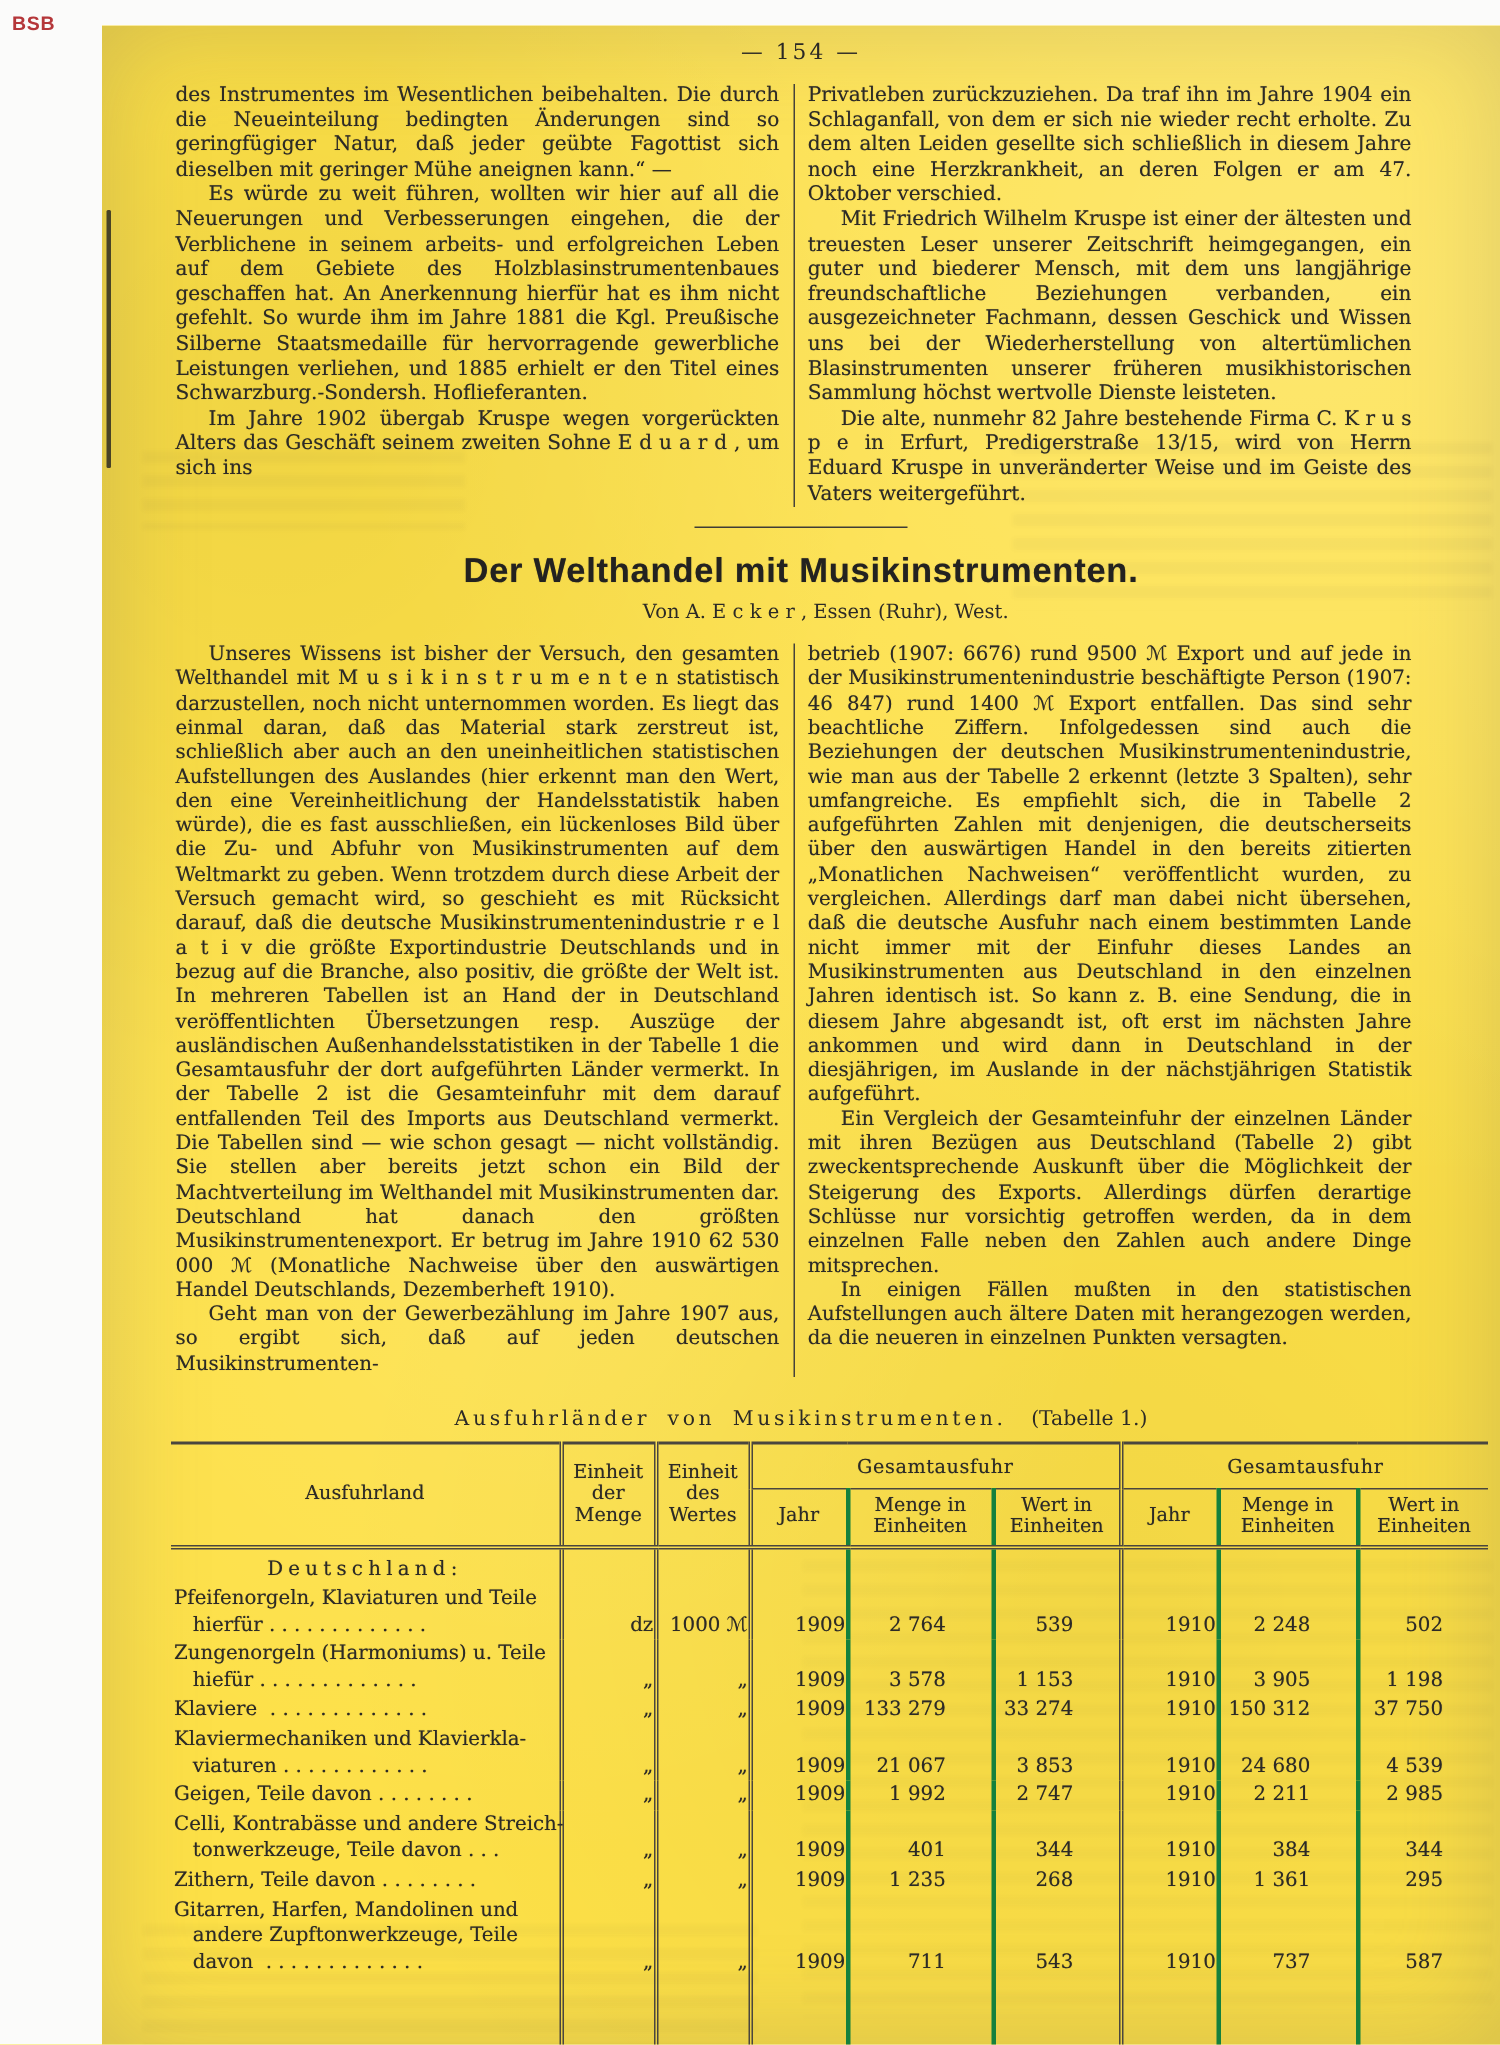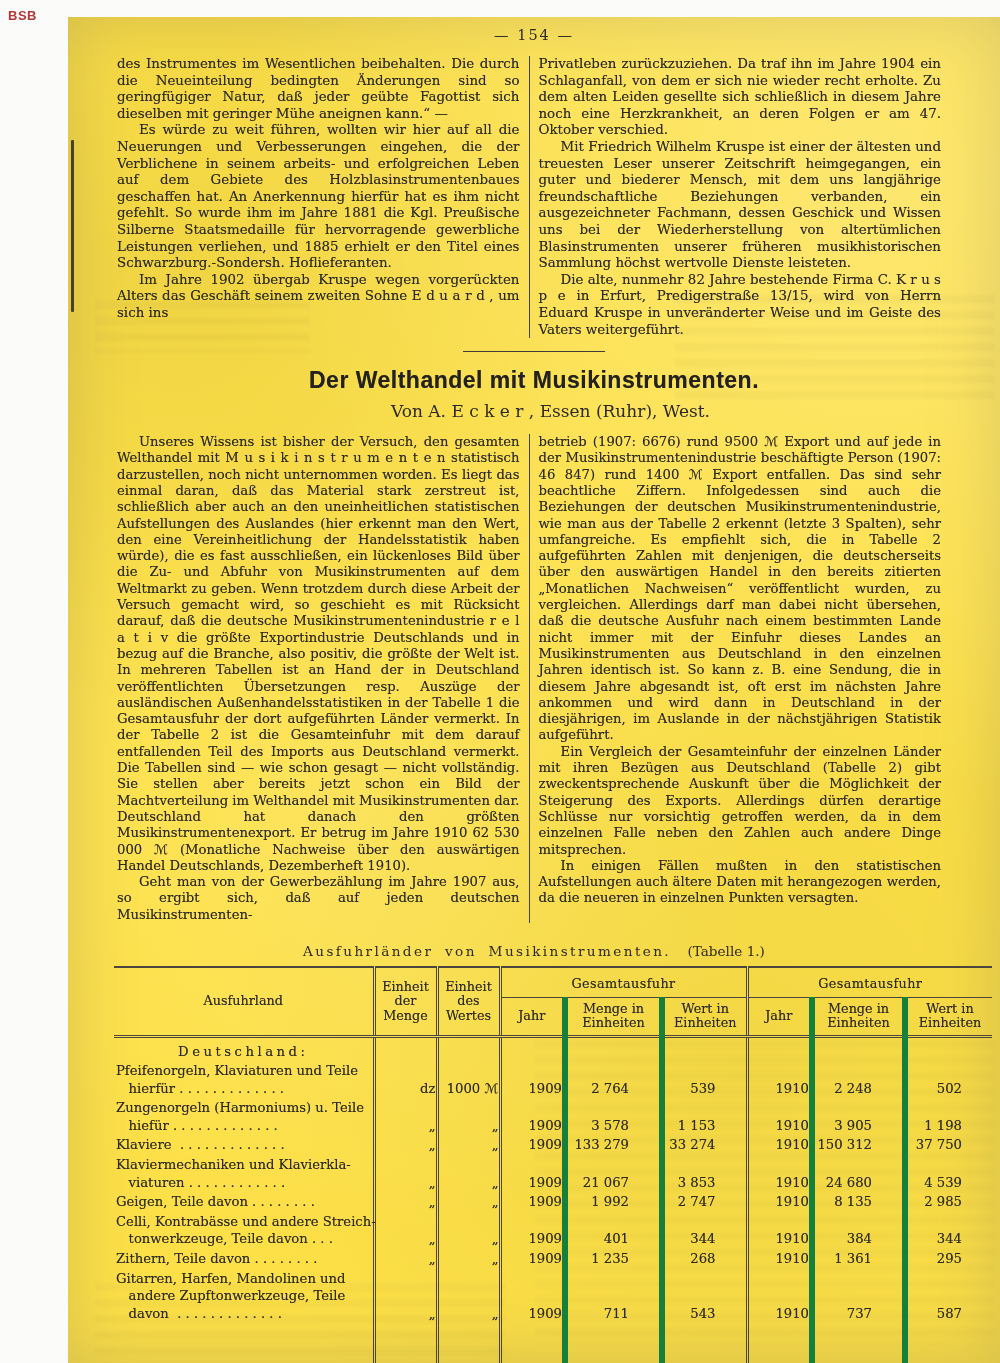--- a/index.html
+++ b/index.html
@@ -30,32 +30,32 @@
   .col{flex:1 1 0;text-align:justify;font-size:13.4px;line-height:16.6px;}
   .col.l{padding-right:9px;border-right:1px solid #46423a;}
   .col.r{padding-left:9px;}
   .art .col{font-size:13.2px;line-height:16.3px;}
   p{margin:0;text-indent:22px;text-shadow:0 0 .5px rgba(44,42,38,.5);}
   p.cont{text-indent:0;}
   .shortrule{width:142px;border:none;border-top:1.5px solid #3f3c35;margin:13px auto 0;}
   h1{margin:15px 0 0;text-align:center;font-family:"Liberation Sans",sans-serif;
      font-size:23px;font-weight:bold;letter-spacing:.5px;color:#232220;
      text-shadow:0 0 .6px rgba(35,34,32,.5);}
-  .byline{margin:7px 0 0;text-align:center;font-size:17px;padding-left:33px;}
+  .byline{margin:7px 0 0;text-align:center;font-size:13px;padding-left:33px;}
   .tcaption{margin:20px 0 0;text-align:center;font-size:13.6px;white-space:nowrap;}
   .tcaption .sp{letter-spacing:2.4px;word-spacing:5px;}
   .tcaption .pl{margin-left:12px;}
   table{border-collapse:collapse;table-layout:fixed;margin:7px 0 0 46px;width:878px;
         border-top:2px solid #4a463e;}
   thead th{font-weight:normal;font-size:12.8px;line-height:14.5px;text-align:center;
         vertical-align:middle;white-space:pre-line;padding:4px 2px;
         border-bottom:3px double #4a463e;text-shadow:0 0 .5px rgba(44,42,38,.5);}
   thead th.group{border-bottom:1px solid #4a463e;padding:9px 0 5px;letter-spacing:.4px;}
   .dbl{border-left:3px double #4a463e;}
-  .sgl{border-left:6px solid #15803d;}
+  .sgl{border-left:3px solid #15803d;}
   tbody td{font-size:13.2px;line-height:17.6px;vertical-align:bottom;padding:1px 0;
         text-shadow:0 0 .5px rgba(44,42,38,.5);}
   td.name{text-align:left;white-space:pre;padding:1px 2px;vertical-align:top;}
   td.unit,td.yr{text-align:right;}
   td.num{text-align:right;padding-right:30px;}
   tr.grouplabel td.name{text-align:center;letter-spacing:3.5px;white-space:normal;padding-top:5px;}
   tr.fill td{height:72px;}
 </style>
 </head>
 <body>
@@ -206,21 +206,21 @@
           <td class="num sgl">4 539</td>
         </tr>
         <tr>
           <td class="name">Geigen, Teile davon . . . . . . . .</td>
           <td class="unit dbl">„</td>
           <td class="unit dbl">„</td>
           <td class="yr dbl">1909</td>
           <td class="num sgl">1 992</td>
           <td class="num sgl">2 747</td>
           <td class="yr dbl">1910</td>
-          <td class="num sgl">8 135</td>
+          <td class="num sgl">2 211</td>
           <td class="num sgl">2 985</td>
         </tr>
         <tr>
           <td class="name">Celli, Kontrabässe und andere Streich-
    tonwerkzeuge, Teile davon . . .</td>
           <td class="unit dbl">„</td>
           <td class="unit dbl">„</td>
           <td class="yr dbl">1909</td>
           <td class="num sgl">401</td>
           <td class="num sgl">344</td>

